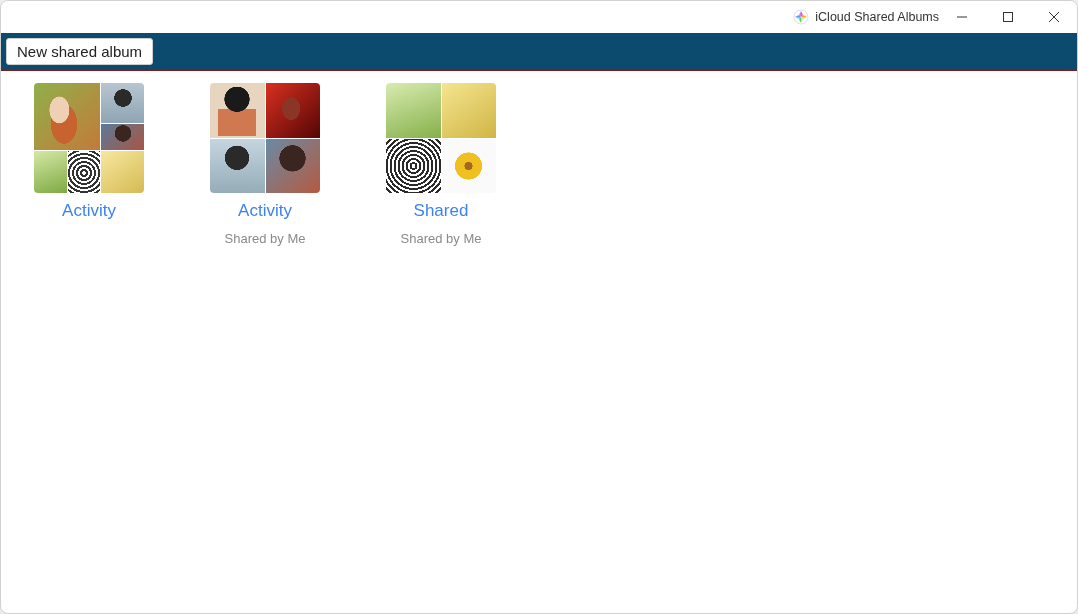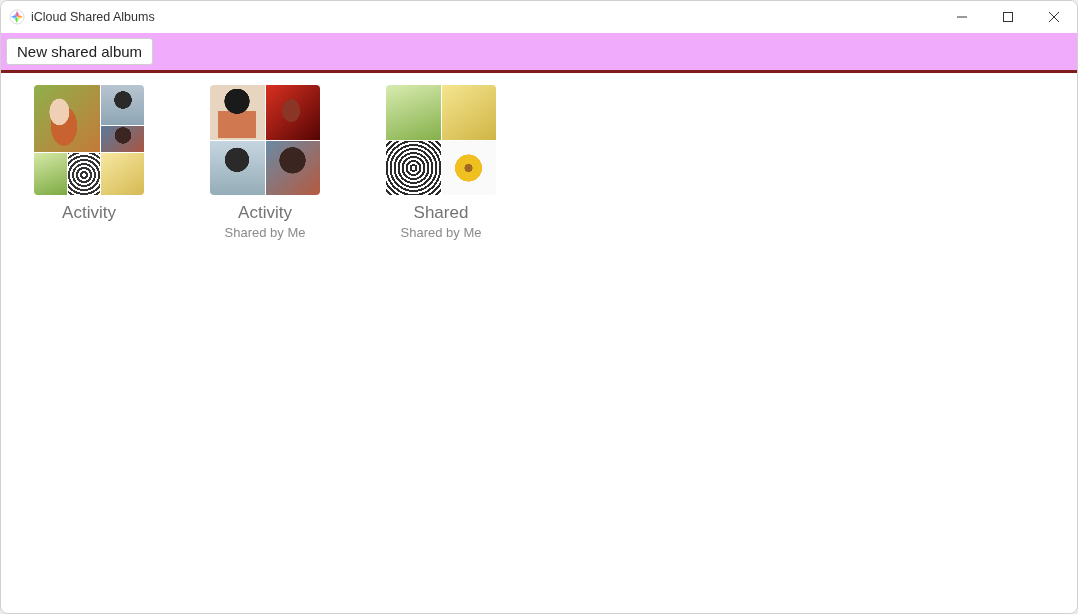--- a/index.html
+++ b/index.html
@@ -27,21 +27,21 @@
       flex-direction: column;
       overflow: hidden;
       box-shadow: 0 2px 10px rgba(0,0,0,0.05);
     }
     
     .titlebar {
       height: 32px;
       background: #ffffff;
       display: flex;
       align-items: center;
-      justify-content: space-between;
+      justify-content: flex-end;
       padding: 0 0 0 8px;
     }
     
     .titlebar-left {
       display: flex;
       align-items: center;
       gap: 6px;
     }
     
     .app-icon {
@@ -66,22 +66,22 @@
       width: 46px;
       height: 32px;
       display: flex;
       align-items: center;
       justify-content: center;
       color: #333;
       cursor: pointer;
     }
     
     .toolbar {
-      background: #f0abfc;
-      border-bottom: 3px solid #7f1d1d;
+      background: #0c4a6e;
+      border-bottom: 1px solid #7f1d1d;
       padding: 5px 5px;
       display: flex;
       align-items: center;
     }
     
     .new-album-btn {
       background: #ffffff;
       border: 1px solid #cfcfcf;
       border-radius: 3px;
       padding: 4px 10px;
@@ -112,29 +112,29 @@
       height: 110px;
       border-radius: 4px;
       overflow: hidden;
       position: relative;
       background: #ddd;
     }
     
     .album-title {
       margin-top: 8px;
       font-size: 17px;
-      color: #737373;
+      color: #3b82f6;
       text-align: center;
     }
     
     .album-subtitle {
       font-size: 13px;
       color: #8a8a8a;
       text-align: center;
-      margin-top: 2px;
+      margin-top: 10px;
     }
     
     
     .thumb-activity {
       display: grid;
       grid-template-columns: 60% 40%;
       grid-template-rows: 36% 24% 40%;
       gap: 1px;
       background: #fff;
     }

